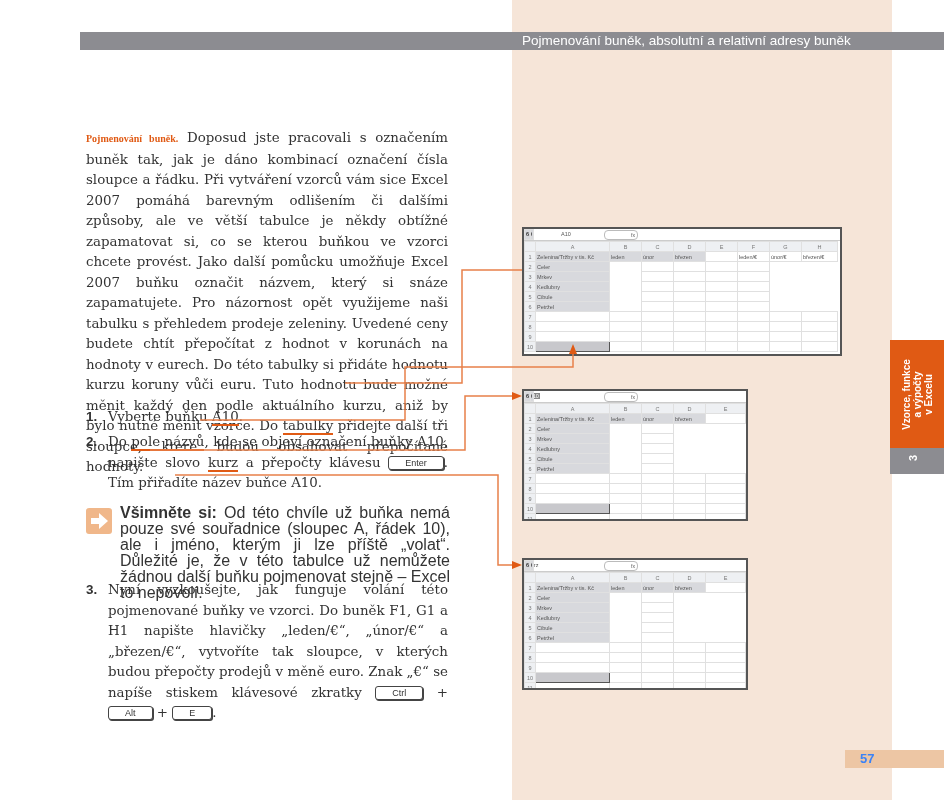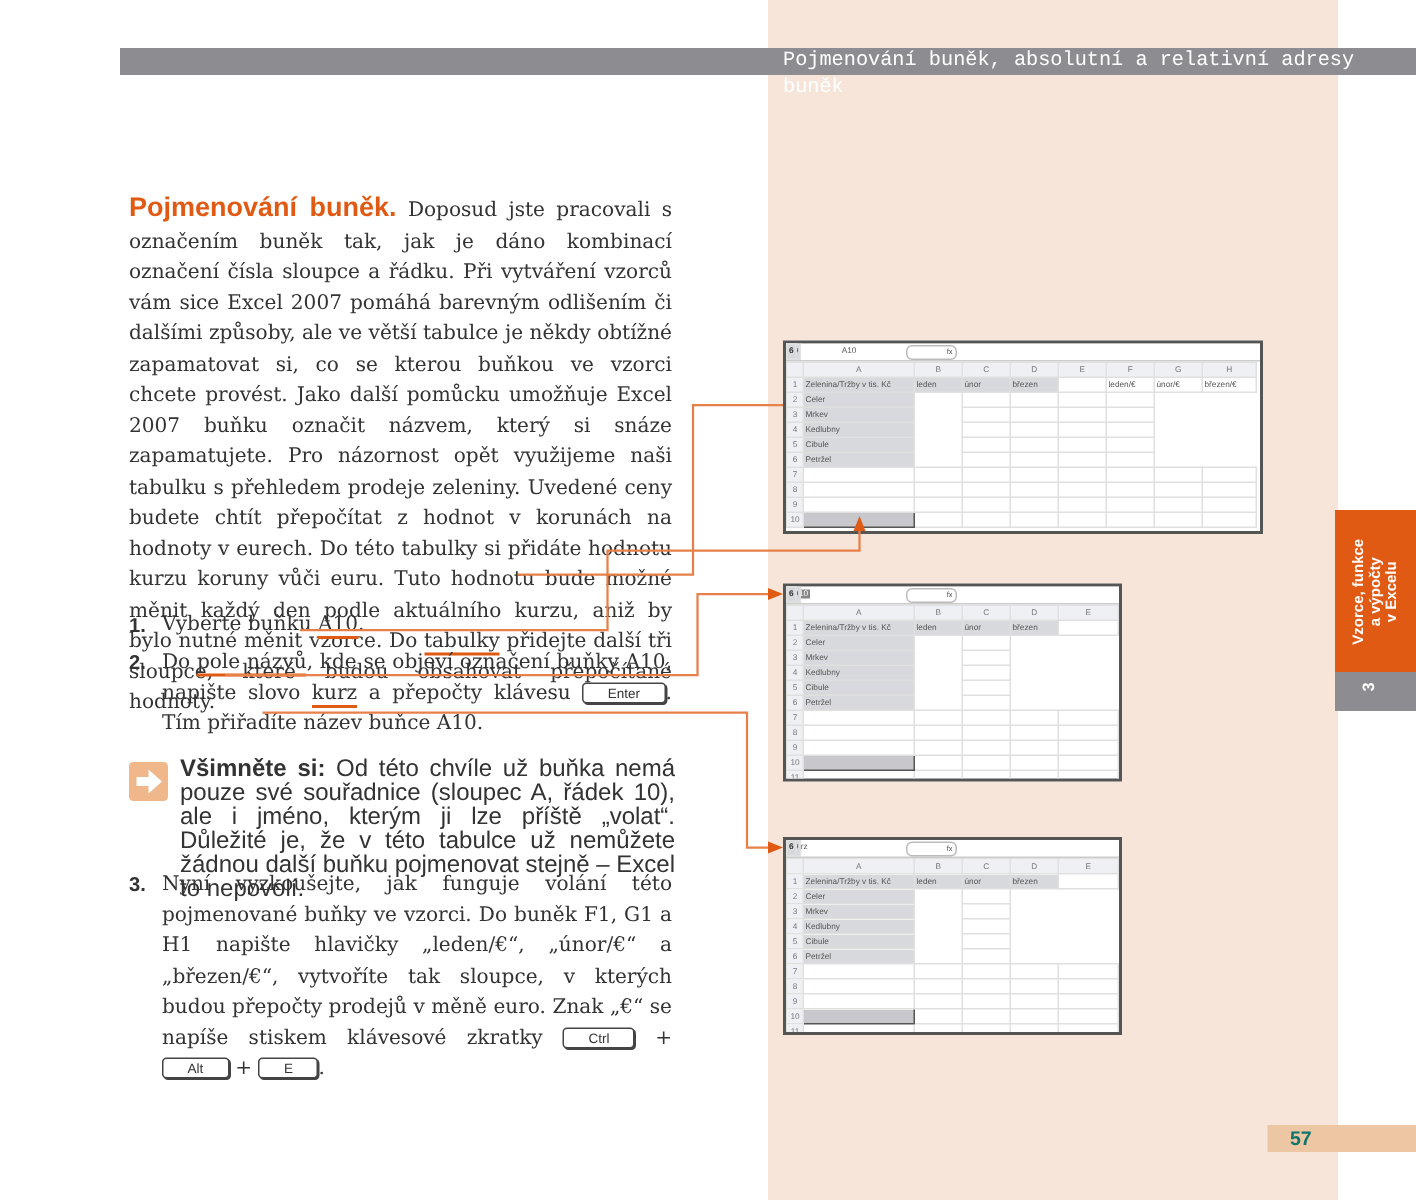--- a/index.html
+++ b/index.html
@@ -1,39 +1,39 @@
 <!DOCTYPE html>
 <html><head>
 <meta charset="utf-8">
 <style>
   html,body{margin:0;padding:0;}
   body{width:944px;height:800px;position:relative;background:#ffffff;overflow:hidden;font-family:"DejaVu Serif",serif;}
   .peach{position:absolute;left:512px;top:0;width:380px;height:800px;background:#f6e5d8;}
   .header-bar{position:absolute;left:80px;top:32px;width:864px;height:18px;background:#8c8c91;}
   .hdr-left{position:absolute;left:88px;top:32px;height:18px;line-height:18px;color:#fff;font-family:"Liberation Sans",sans-serif;font-size:13.5px;margin-top:40px;}
   .hdr-left b{font-weight:bold;}
-  .hdr-right{position:absolute;left:522px;top:32px;height:32px;line-height:18px;color:#fff;font-family:Liberation Mono, monospace;font-size:13.5px;}
+  .hdr-right{position:absolute;left:522px;top:32px;height:32px;line-height:18px;color:#fff;font-family:Liberation Sans, sans-serif;font-size:13.5px;}
   .title{position:absolute;left:86px;top:78px;width:400px;color:#e05a14;font-family:"Liberation Sans",sans-serif;font-weight:bold;font-size:21px;line-height:22px;}
   .body-text{position:absolute;left:86px;width:362px;color:#333;font-size:13.4px;line-height:20.5px;text-align:justify;}
-  .lead{color:#e05a14;font-family:Liberation Sans, sans-serif;font-weight:bold;font-size:18px;}
+  .lead{color:#e05a14;font-family:Liberation Serif, serif;font-weight:bold;font-size:10px;}
   .ul{border-bottom:2px solid #e05a14;}
   .numbered{position:absolute;left:86px;width:362px;color:#333;font-size:13.4px;line-height:20.5px;text-align:justify;}
   .num{position:absolute;left:0;top:0;font-family:"Liberation Sans",sans-serif;font-weight:bold;color:#333;}
   .ntext{margin-left:22px;display:block;}
   .key{display:inline-block;border:1px solid #444;border-radius:3px;font-family:"Liberation Sans",sans-serif;font-size:9px;line-height:12px;padding:0 16px;box-shadow:1px 1px 0 #444;background:#fff;vertical-align:1px;}
   .note-icon{position:absolute;left:86px;top:508px;width:26px;height:26px;background:#f0b78a;border-radius:3px;}
   .note{position:absolute;left:120px;top:505px;width:330px;color:#333;font-family:"Liberation Sans",sans-serif;font-size:16px;line-height:16px;text-align:justify;}
   .note b{font-weight:bold;}
   .side-tab{position:absolute;left:890px;top:340px;width:54px;height:108px;background:#e05a14;}
   .side-tab-text{position:absolute;left:890px;top:340px;width:54px;height:108px;display:flex;align-items:center;justify-content:center;}
   .side-tab-text span{transform:rotate(-90deg);color:#fff;font-family:"Liberation Sans",sans-serif;font-weight:bold;font-size:10px;line-height:11px;text-align:center;white-space:nowrap;}
   .side-num{position:absolute;left:890px;top:448px;width:54px;height:26px;background:#8c8c91;}
   .side-num span{position:absolute;left:20px;top:4px;color:#fff;font-family:"Liberation Sans",sans-serif;font-weight:bold;font-size:11px;transform:rotate(-90deg);}
   .pg-bar{position:absolute;left:845px;top:750px;width:99px;height:18px;background:#edc6a4;}
-  .pg-num{position:absolute;left:860px;top:750px;line-height:18px;font-family:"Liberation Sans",sans-serif;font-weight:bold;font-size:13px;color:#0f766e;}
+  .pg-num{position:absolute;left:860px;top:750px;line-height:18px;font-family:"Liberation Sans",sans-serif;font-weight:bold;font-size:13px;color:#3b82f6;}
   
   .sheet{position:absolute;background:#fff;border:2px solid #555;font-family:"Liberation Sans",sans-serif;font-size:5.5px;color:#555;overflow:hidden;}
   .sheet .nb{height:11px;border-bottom:1px solid #ccc;position:relative;background:#fff;}
   .sheet .nbox{position:absolute;left:2px;top:1px;width:76px;height:8px;line-height:8px;padding-left:2px;}
   .sheet .fx{position:absolute;left:80px;top:1px;width:30px;height:8px;border:1px solid #bbb;border-radius:4px;line-height:8px;font-size:5px;text-align:right;padding-right:2px;}
   .sheet table{border-collapse:collapse;table-layout:fixed;}
   .sheet td{height:9px;border:1px solid #e0e0e0;padding:0 1px;white-space:nowrap;overflow:hidden;line-height:8px;}
   .sheet td.rh{width:8px;background:#eef0f3;text-align:center;color:#777;}
   .sheet tr.ch td{background:#eef0f3;text-align:center;color:#777;}
   .sheet td.sel{background:#d8d9dd;}

